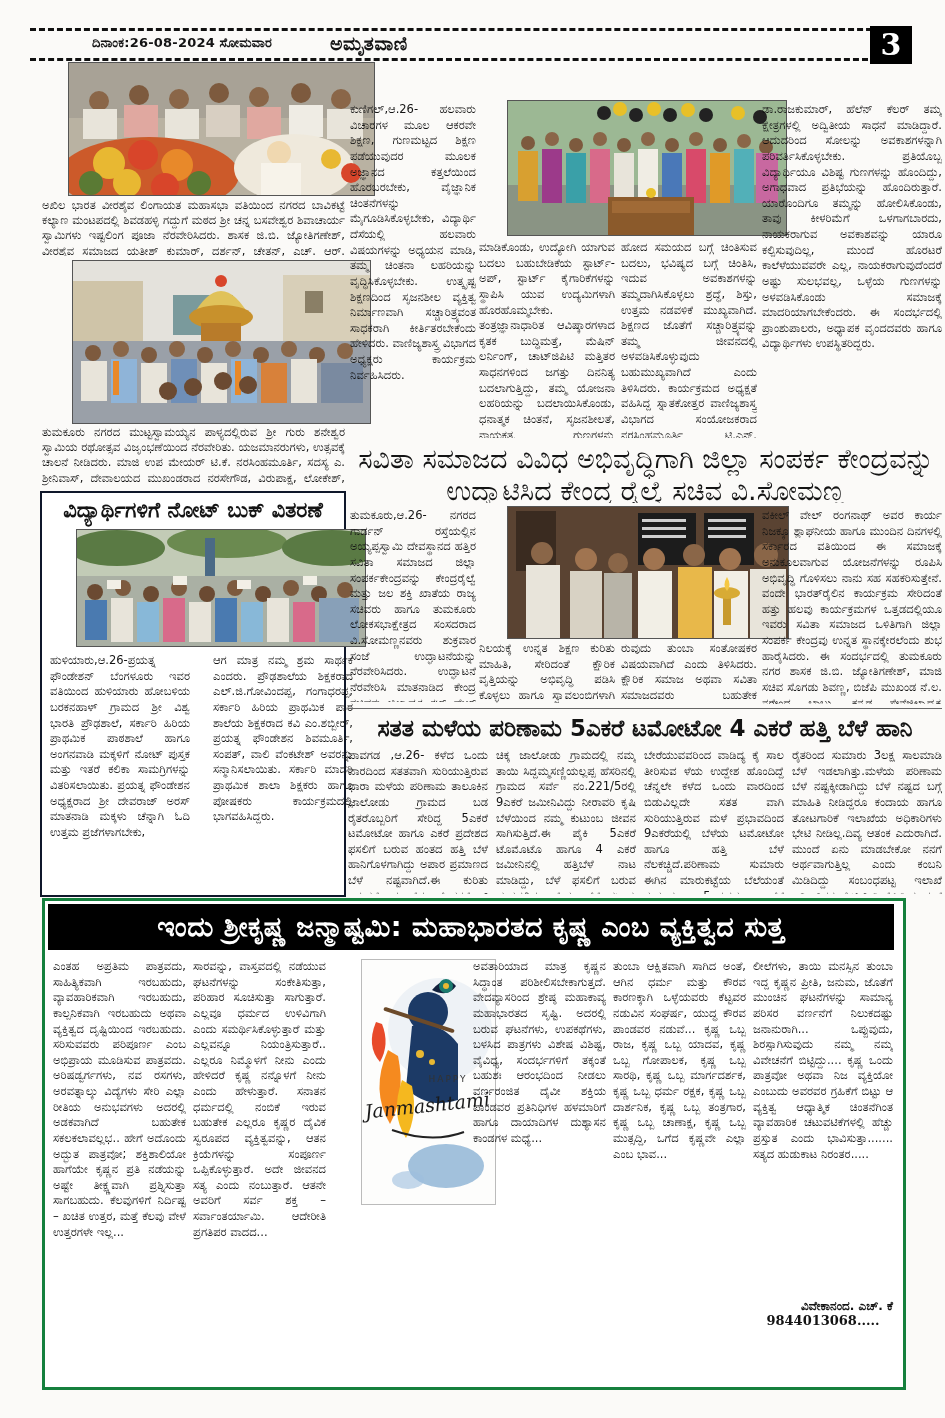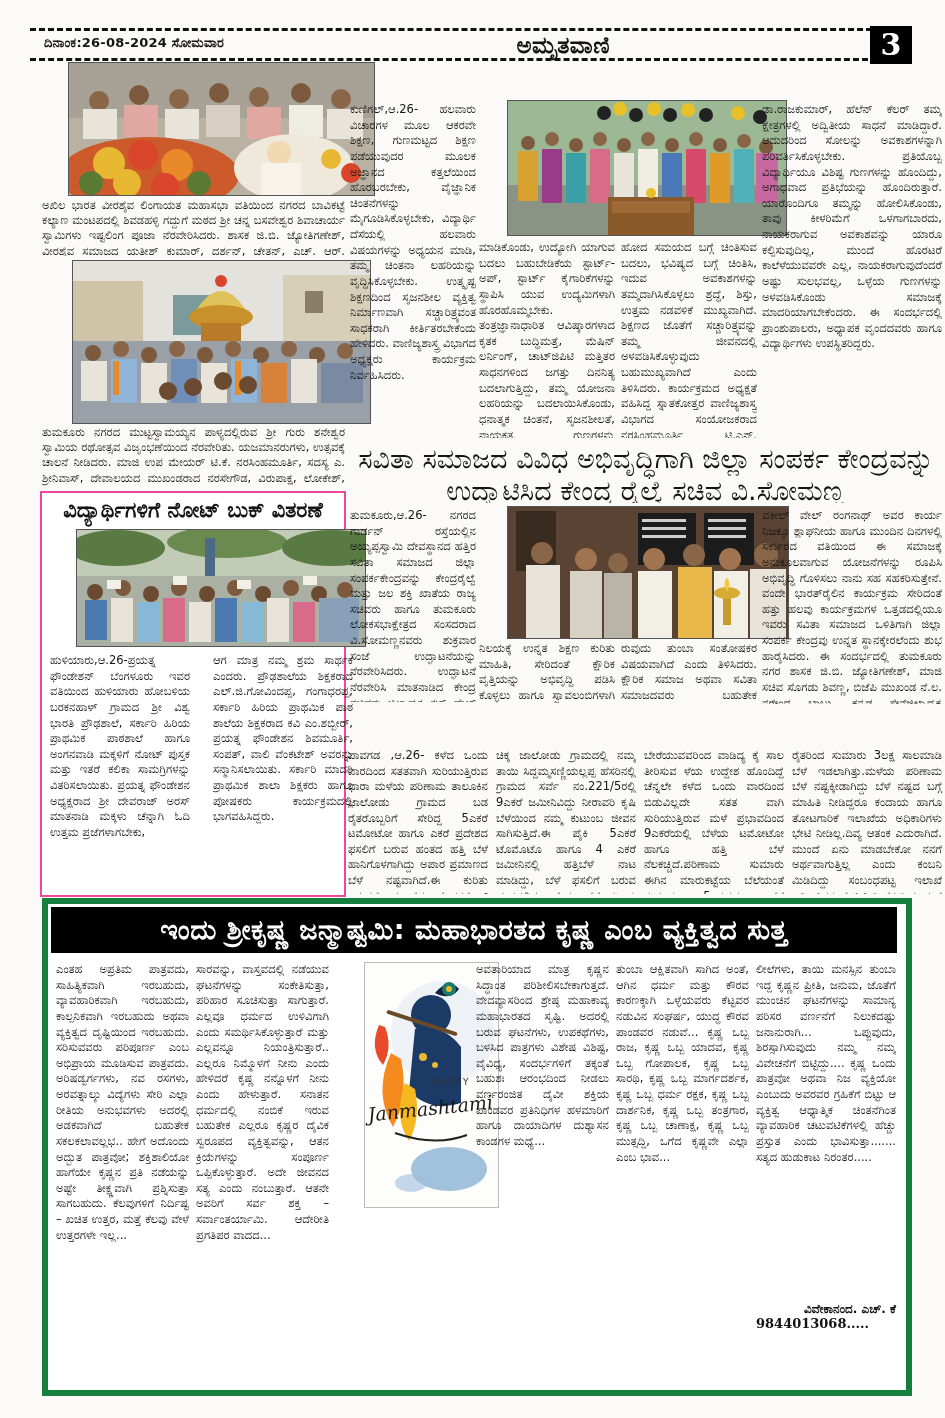--- a/index.html
+++ b/index.html
@@ -4,48 +4,48 @@
 <style>
   html,body{margin:0;padding:0;background:#d8d5d0;}
   .page{
     position:relative;width:945px;height:1418px;margin:0 auto;
     background:#fbfaf8;overflow:hidden;
     font-family:"DejaVu Sans","Liberation Sans",sans-serif;color:#141414;
   }
   .abs{position:absolute;}
   .dashline{border-top:3px dashed #111;height:0;}
   .dateline{font-size:13px;font-weight:bold;letter-spacing:.2px;}
-  .masthead{font-size:23px;font-weight:bold;text-align:right;letter-spacing:.5px;}
+  .masthead{font-size:19px;font-weight:bold;text-align:left;letter-spacing:.5px;}
   .pagenum-box{background:#000;color:#fff;text-align:center;
     font-family:"DejaVu Serif","Liberation Serif",serif;
     font-size:30px;font-weight:bold;line-height:38px;}
   .photo{border:1px solid #555;overflow:hidden;background:#cfcabe;margin-left:28px;}
   .photo svg{display:block;width:100%;height:100%;}
   .caption{font-size:11.5px;line-height:1.32;text-align:justify;overflow:hidden;}
   .headline1{font-size:22px;font-weight:bold;text-align:center;line-height:1.25;}
   .headline2{font-size:27px;font-weight:normal;text-align:center;line-height:1.18;}
   .headline3{font-size:23px;font-weight:bold;text-align:center;border-top:1px solid #666;padding-top:6px;}
   .bodycol{font-size:11.5px;line-height:1.36;text-align:justify;overflow:hidden;}
   .bodycol::first-letter{padding-left:0;}
-  .box-notebook{border:2px solid #ec4899;background:#fff;}
+  .box-notebook{border:2px solid #0f172a;background:#fff;}
   .nb-headline{font-size:21px;font-weight:bold;text-align:center;padding-top:5px;}
-  .box-krishna{border:6px solid #15803d;background:#fff;}
+  .box-krishna{border:3px solid #15803d;background:#fff;}
   .banner{background:#000;color:#fff;font-size:27px;font-weight:bold;
     text-align:center;line-height:46px;letter-spacing:.5px;white-space:nowrap;overflow:hidden;}
   .byline{font-size:12px;font-weight:bold;text-align:right;margin-top:10px;}
-  .phone{font-size:13px;font-weight:bold;text-align:left;
+  .phone{font-size:13px;font-weight:bold;text-align:center;
     font-family:"DejaVu Serif","Liberation Serif",serif;}
 </style>
 </head>
 <body>
 
 <div class="page">
 
   <div class="abs dashline" style="left:30px;top:28px;width:878px;"></div>
-  <div class="abs dateline" style="left:44px;top:35px;width:260px;">ದಿನಾಂಕ:26-08-2024 ಸೋಮವಾರ</div>
+  <div class="abs dateline" style="left:52px;top:35px;width:260px;text-align:center;">ದಿನಾಂಕ:26-08-2024 ಸೋಮವಾರ</div>
   <div class="abs masthead" style="left:330px;top:32px;width:280px;">ಅಮೃತವಾಣಿ</div>
   <div class="abs pagenum-box" style="left:870px;top:26px;width:42px;height:38px;">3</div>
   <div class="abs dashline" style="left:30px;top:58px;width:838px;"></div>
 
   <div class="abs photo" style="left:40px;top:62px;width:305px;height:132px;">
     <svg viewBox="0 0 305 132" preserveAspectRatio="none">
       <rect width="305" height="132" fill="#b9b2a2"></rect>
       <rect y="0" width="305" height="55" fill="#a8a296"></rect>
       <circle cx="30" cy="38" r="10" fill="#8a6648"></circle>
         <circle cx="70" cy="32" r="10" fill="#7d5a3e"></circle>
@@ -244,20 +244,21 @@
       <rect x="215" y="88" width="8" height="30" fill="#c89a2c"></rect>
       <ellipse cx="219" cy="86" rx="13" ry="6" fill="#d8ab34"></ellipse>
       <path d="M219 70 Q224 78 219 84 Q214 78 219 70 Z" fill="#f5c842"></path>
     </svg>
   </div>
 
   <div class="abs bodycol" style="left:479px;top:641px;width:136px;height:62px;">ನಿಲಯಕ್ಕೆ ಉನ್ನತ ಶಿಕ್ಷಣ ಕುರಿತು ಮಾಹಿತಿ, ಸೇರಿದಂತೆ ಕ್ಷೌರಿಕ ವೃತ್ತಿಯನ್ನು ಅಭಿವೃದ್ಧಿ ಪಡಿಸಿ ಕೊಳ್ಳಲು ಹಾಗೂ ಸ್ವಾವಲಂಬಿಗಳಾಗಿ ಜೀವನ ನಡೆಸಲು ಸವಿತಾ ಸಮಾಜದವರಿಗೆ ಅನುಕೂಲಕರವಾಗಲು ಮಾಹಿತಿ ಕೇಂದ್ರವನ್ನು ಇಂದು ನಾನು ಉದ್ಘಾಟಿಸಿ</div>
   <div class="abs bodycol" style="left:621px;top:641px;width:136px;height:62px;">ರುವುದು ತುಂಬಾ ಸಂತೋಷಕರ ವಿಷಯವಾಗಿದೆ ಎಂದು ತಿಳಿಸಿದರು. ಕ್ಷೌರಿಕ ಸಮಾಜ ಅಥವಾ ಸವಿತಾ ಸಮಾಜದವರು ಬಹುತೇಕ ಸಮಾಜಮುಖಿ ಜೀವನದಿಂದ ದೂರವಿದ್ದು, ಇಂತಹ ಸಮಾಜವನ್ನು ಮುನ್ನೆಲೆಗೆ ತರುವ ಉದ್ದೇಶ ಹೊಂದಿರು</div>
   <div class="abs bodycol" style="left:762px;top:508px;width:180px;height:196px;">ವಕೀಲ್ ವೇಲ್ ರಂಗನಾಥ್ ಅವರ ಕಾರ್ಯ ನಿಜಕ್ಕೂ ಶ್ಲಾಘನೀಯ ಹಾಗೂ ಮುಂದಿನ ದಿನಗಳಲ್ಲಿ ಸರ್ಕಾರದ ವತಿಯಿಂದ ಈ ಸಮಾಜಕ್ಕೆ ಅನುಕೂಲವಾಗುವ ಯೋಜನೆಗಳನ್ನು ರೂಪಿಸಿ ಅಭಿವೃದ್ಧಿ ಗೊಳಿಸಲು ನಾನು ಸಹ ಸಹಕರಿಸುತ್ತೇನೆ. ವಂದೇ ಭಾರತ್‌ರೈಲಿನ ಕಾರ್ಯಕ್ರಮ ಸೇರಿದಂತೆ ಹತ್ತು ಹಲವು ಕಾರ್ಯಕ್ರಮಗಳ ಒತ್ತಡದಲ್ಲಿಯೂ ಇವರು ಸವಿತಾ ಸಮಾಜದ ಒಳಿತಿಗಾಗಿ ಜಿಲ್ಲಾ ಸಂಪರ್ಕ ಕೇಂದ್ರವು ಉನ್ನತ ಸ್ಥಾನಕ್ಕೇರಲೆಂದು ಶುಭ ಹಾರೈಸಿದರು. ಈ ಸಂದರ್ಭದಲ್ಲಿ ತುಮಕೂರು ನಗರ ಶಾಸಕ ಜಿ.ಬಿ. ಜ್ಯೋತಿಗಣೇಶ್, ಮಾಜಿ ಸಚಿವ ಸೊಗಡು ಶಿವಣ್ಣ, ಬಿಜೆಪಿ ಮುಖಂಡ ನೆ.ಲ. ನರೇಂದ್ರ ಬಾಬು, ಕನ್ನಡ ಸೇನೆಜಿಲ್ಲಾಧ್ಯಕ್ಷ ಧನೀಯಕುಮಾರ್ ಮುಂತಾದವರು ಉಪಸ್ಥಿತರಿದ್ದರು.</div>
 
+  <div class="abs headline3" style="left:348px;top:708px;width:594px;">ಸತತ ಮಳೆಯ ಪರಿಣಾಮ 5ಎಕರೆ ಟಮೋಟೋ 4 ಎಕರೆ ಹತ್ತಿ ಬೆಳೆ ಹಾನಿ</div>
 
   <div class="abs bodycol" style="left:348px;top:748px;width:140px;height:146px;">ಪಾವಗಡ ,ಆ.26- ಕಳೆದ ಒಂದು ವಾರದಿಂದ ಸತತವಾಗಿ ಸುರಿಯುತ್ತಿರುವ ಧಾರಾ ಮಳೆಯ ಪರಿಣಾಮ ತಾಲೂಕಿನ ಜಾಲೋಡು ಗ್ರಾಮದ ಬಡ ರೈತರೊಬ್ಬರಿಗೆ ಸೇರಿದ್ದ 5ಎಕರೆ ಟಮೋಟೋ ಹಾಗೂ ಎಕರೆ ಪ್ರದೇಶದ ಫಸಲಿಗೆ ಬರುವ ಹಂತದ ಹತ್ತಿ ಬೆಳೆ ಹಾನಿಗೊಳಗಾಗಿದ್ದು ಅಪಾರ ಪ್ರಮಾಣದ ಬೆಳೆ ನಷ್ಟವಾಗಿದೆ.ಈ ಕುರಿತು ಆತಂಕಗೊಂಡ ರೈತ ವೈ.ಪರಮೇಶ್ ಮಾತನಾಡಿ ತಾಲೂಕಿನ ವೈ.ಎನ್. ಹೊಸಕೋಟೆ ಹೋಬಳಿ,ಶಿದ್ದಾಪುರ ಗ್ರಾಪಂ ವ್ಯಾಪ್ತಿಯ</div>
   <div class="abs bodycol" style="left:496px;top:748px;width:140px;height:146px;">ಚಿಕ್ಕ ಜಾಲೋಡು ಗ್ರಾಮದಲ್ಲಿ ನಮ್ಮ ತಾಯಿ ಸಿದ್ದಮ್ಮಸಣ್ಣಿಯಲ್ಲಪ್ಪ ಹೆಸರಿನಲ್ಲಿ ಗ್ರಾಮದ ಸರ್ವೆ ನಂ.221/5ರಲ್ಲಿ 9ಎಕರೆ ಜಮೀನಿವಿದ್ದು ನೀರಾವರಿ ಕೃಷಿ ಬೆಳೆಯಿಂದ ನಮ್ಮ ಕುಟುಂಬ ಜೀವನ ಸಾಗಿಸುತ್ತಿದೆ.ಈ ಪೈಕಿ 5ಎಕರೆ ಟೊಮೊಟೊ ಹಾಗೂ 4 ಎಕರೆ ಜಮೀನಿನಲ್ಲಿ ಹತ್ತಿಬೆಳೆ ನಾಟ ಮಾಡಿದ್ದು, ಬೆಳೆ ಫಸಲಿಗೆ ಬರುವ ಹಂತದಲ್ಲಿತ್ತು,ಇನ್ನೇನು ಬೆಳೆ ಕಟಾವು ಮಾಡುವ ಹಂತಕ್ಕೆ ಬಂದಿದ್ದು ಮಾರುಕಟ್ಟೆಗೆ ಸಾಗಿಸಿ ಬೆಳೆಯಿಂದ ಬಂದ ಹಣದಿಂದ</div>
   <div class="abs bodycol" style="left:644px;top:748px;width:140px;height:146px;">ಬೇರೆಯುವವರಿಂದ ವಾಡಿದ್ಯ ಕೈ ಸಾಲ ತೀರಿಸುವ ಳೆಯ ಉದ್ದೇಶ ಹೊಂದಿದ್ದೆ ಚೆನ್ನಲೇ ಕಳೆದ ಒಂದು ವಾರದಿಂದ ಬಿಡುವಿಲ್ಲದೇ ಸತತ ವಾಗಿ ಸುರಿಯುತ್ತಿರುವ ಮಳೆ ಪ್ರಭಾವದಿಂದ 9ಎಕರೆಯಲ್ಲಿ ಬೆಳೆಯ ಟಮೋಟೋ ಹಾಗೂ ಹತ್ತಿ ಬೆಳೆ ನೆಲಕಚ್ಚಿದೆ.ಪರಿಣಾಮ ಸುಮಾರು ಈಗಿನ ಮಾರುಕಟ್ಟೆಯ ಬೆಲೆಯಂತೆ ಸುಮಾರು 5ಲಕ್ಷದಷ್ಟು ಬೆಳೆ ಹಾನಿಗೊಳಗಾಗಿದೆ ಎಂದು ಅಳಲು ತೋಡಿಕೊಂಡರು.ವ್ಯವಸಾಯದ ಸಲುವಾಗಿ ಬ್ಯಾಂಕ್ ಹಾಗೂ ಇತರೆ</div>
   <div class="abs bodycol" style="left:792px;top:748px;width:150px;height:146px;">ರೈತರಿಂದ ಸುಮಾರು 3ಲಕ್ಷ ಸಾಲಮಾಡಿ ಬೆಳೆ ಇಡಲಾಗಿತ್ತು.ಮಳೆಯ ಪರಿಣಾಮ ಬೆಳೆ ನಷ್ಟಕ್ಕೀಡಾಗಿದ್ದು ಬೆಳೆ ನಷ್ಟದ ಬಗ್ಗೆ ಮಾಹಿತಿ ನೀಡಿದ್ದರೂ ಕಂದಾಯ ಹಾಗೂ ತೋಟಗಾರಿಕೆ ಇಲಾಖೆಯ ಅಧಿಕಾರಿಗಳು ಭೇಟಿ ನೀಡಿಲ್ಲ.ದಿವ್ಯ ಆತಂಕ ಎದುರಾಗಿದೆ. ಮುಂದೆ ಏನು ಮಾಡಬೇಕೋ ನನಗೆ ಅರ್ಥವಾಗುತ್ತಿಲ್ಲ ಎಂದು ಕಂಬನಿ ಮಿಡಿದಿದ್ದು ಸಂಬಂಧಪಟ್ಟ ಇಲಾಖೆ ಅಧಿಕಾರಿಗಳ ಭೇಟಿ ನೀಡಿ ಕೈಹಿಡಿಯುವಂತೆ ಮನವಿ ಮಾಡಿದ್ದಾರೆ.</div>
 
   <div class="abs box-krishna" style="left:42px;top:898px;width:858px;height:486px;">
     <div class="banner" style="position:absolute;left:3px;top:3px;width:846px;height:46px;">ಇಂದು ಶ್ರೀಕೃಷ್ಣ ಜನ್ಮಾಷ್ಟಮಿ: ಮಹಾಭಾರತದ ಕೃಷ್ಣ ಎಂಬ ವ್ಯಕ್ತಿತ್ವದ ಸುತ್ತ</div>
 
     <div class="bodycol" style="position:absolute;left:8px;top:58px;width:133px;height:416px;">ಎಂತಹ ಅಪ್ರತಿಮ ಪಾತ್ರವದು, ಸಾಹಿತ್ಯಿಕವಾಗಿ ಇರಬಹುದು, ವ್ಯಾವಹಾರಿಕವಾಗಿ ಇರಬಹುದು, ಕಾಲ್ಪನಿಕವಾಗಿ ಇರಬಹುದು ಅಥವಾ ವ್ಯಕ್ತಿತ್ವದ ದೃಷ್ಟಿಯಿಂದ ಇರಬಹುದು. ಸರಿಸುವವರು ಪರಿಪೂರ್ಣ ಎಂಬ ಅಭಿಪ್ರಾಯ ಮೂಡಿಸುವ ಪಾತ್ರವದು. ಅರಿಷಡ್ವರ್ಗಗಳು, ನವ ರಸಗಳು, ಅರವತ್ನಾಲ್ಕು ವಿದ್ಯೆಗಳು ಸೇರಿ ಎಲ್ಲಾ ರೀತಿಯ ಅನುಭವಗಳು ಅದರಲ್ಲಿ ಅಡಕವಾಗಿದೆ ಬಹುತೇಕ ಸಕಲಕಲಾವಲ್ಲಭ.. ಹೇಗೆ ಅದೊಂದು ಅದ್ಭುತ ಪಾತ್ರವೋ; ಶಕ್ತಿಶಾಲಿಯೋ ಹಾಗೆಯೇ ಕೃಷ್ಣನ ಪ್ರತಿ ನಡೆಯನ್ನು ಅಷ್ಟೇ ತೀಕ್ಷ್ಣವಾಗಿ ಪ್ರಶ್ನಿಸುತ್ತಾ ಸಾಗಬಹುದು. ಕೆಲವುಗಳಿಗೆ ನಿರ್ದಿಷ್ಟ – ಖಚಿತ ಉತ್ತರ, ಮತ್ತೆ ಕೆಲವು ವೇಳೆ ಉತ್ತರಗಳೇ ಇಲ್ಲ...</div>

